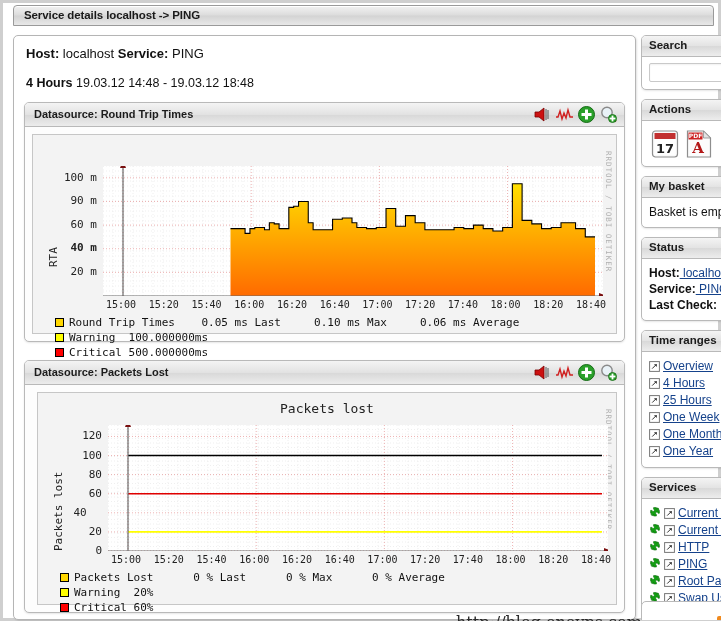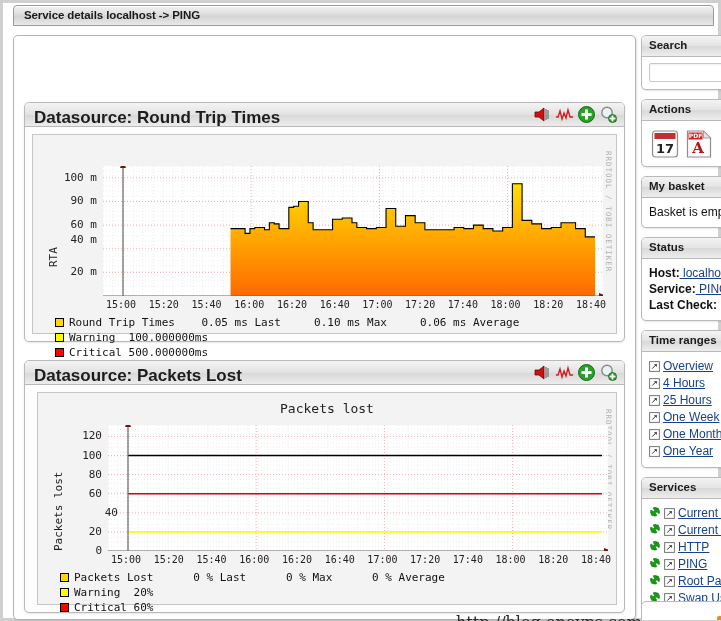--- a/index.html
+++ b/index.html
@@ -61,21 +61,21 @@
   }
   .ds-head{
     position:relative;height:24px;
     box-sizing:border-box;
     background:linear-gradient(to bottom,#f4f4f4 0%,#e2e2e2 50%,#d8d8d8 52%,#ececec 100%);
     border-bottom:1px solid #b9b9b9;
     border-radius:4px 4px 0 0;
   }
   .ds-head .lbl{
     position:absolute;left:9px;top:5px;
-    font-weight:bold;font-size:17px;color:#1c1c1c;white-space:nowrap;
+    font-weight:bold;font-size:11px;color:#1c1c1c;white-space:nowrap;
   }
   .ds-icons{position:absolute;right:6px;top:2px;display:flex;gap:3px;align-items:center;}
   .ds-icons .ic{width:19px;height:19px;display:block;}
 
   .graph-wrap{
     position:relative;margin:7px;
     background:#f3f3f3;
     border:1px solid #c6c6c6;
     box-sizing:border-box;
   }
@@ -185,21 +185,31 @@
 <body>
 
 <div id="page-frame">
 
   <div id="titlebar">
     <div class="t">Service details localhost -&gt; PING</div>
   </div>
 
   <div id="main-panel">
 
-
+    <div class="hostline">
+      <b>Host:</b>
+      <span>localhost</span>
+      <b>Service:</b>
+      <span>PING</span>
+    </div>
+
+    <div class="rangeline">
+      <b>4 Hours</b>
+      <span>19.03.12 14:48 - 19.03.12 18:48</span>
+    </div>
 
     <div class="ds-box" id="ds0" style="top:66px;height:240px;">
       <div class="ds-head">
         <div class="lbl">Datasource: Round Trip Times</div>
         <div class="ds-icons">
           <span class="ic">
             <svg viewBox="0 0 19 19">
                 <polygon points="2,7 6,7 11,3 11,16 6,12 2,12" fill="#cc1111" stroke="#7a0000" stroke-width="0.8"></polygon>
                 <line x1="13" y1="4" x2="13" y2="15" stroke="#555" stroke-width="1"></line>
                 <line x1="15" y1="5" x2="15" y2="14" stroke="#555" stroke-width="1"></line>
@@ -331,21 +341,21 @@
               <path d="M 127.5 62.63636363636364 L 132.36 62.63636363636364 L 132.36 62.63636363636364 L 137.22 62.63636363636364 L 137.22 62.63636363636364 L 142.08 62.63636363636364 L 142.08 67.36363636363637 L 146.94 67.36363636363637 L 146.94 62.63636363636364 L 151.8 62.63636363636364 L 151.8 61.45454545454547 L 156.66 61.45454545454547 L 156.66 61.45454545454547 L 161.52 61.45454545454547 L 161.52 63.81818181818183 L 166.38 63.81818181818183 L 166.38 56.727272727272734 L 171.24 56.727272727272734 L 171.24 57.90909090909091 L 176.1 57.90909090909091 L 176.1 62.63636363636364 L 180.96 62.63636363636364 L 180.96 62.63636363636364 L 185.82 62.63636363636364 L 185.82 41.363636363636374 L 190.68 41.363636363636374 L 190.68 40.18181818181819 L 195.54000000000002 40.18181818181819 L 195.54000000000002 35.45454545454545 L 200.4 35.45454545454545 L 200.4 35.45454545454545 L 205.26 35.45454545454545 L 205.26 56.727272727272734 L 210.12 56.727272727272734 L 210.12 63.81818181818183 L 214.98 63.81818181818183 L 214.98 63.81818181818183 L 219.84 63.81818181818183 L 219.84 63.81818181818183 L 224.7 63.81818181818183 L 224.7 63.81818181818183 L 229.56 63.81818181818183 L 229.56 53.18181818181817 L 234.42000000000002 53.18181818181817 L 234.42000000000002 53.18181818181817 L 239.27999999999997 53.18181818181817 L 239.27999999999997 52 L 244.14 52 L 244.14 52 L 249 52 L 249 56.727272727272734 L 253.86 56.727272727272734 L 253.86 61.45454545454547 L 258.72 61.45454545454547 L 258.72 61.45454545454547 L 263.58000000000004 61.45454545454547 L 263.58000000000004 62.63636363636364 L 268.44 62.63636363636364 L 268.44 62.63636363636364 L 273.3 62.63636363636364 L 273.3 61.45454545454547 L 278.15999999999997 61.45454545454547 L 278.15999999999997 61.45454545454547 L 283.02 61.45454545454547 L 283.02 42.54545454545455 L 287.88 42.54545454545455 L 287.88 42.54545454545455 L 292.74 42.54545454545455 L 292.74 60.272727272727266 L 297.6 60.272727272727266 L 297.6 60.272727272727266 L 302.46 60.272727272727266 L 302.46 49.63636363636364 L 307.32 49.63636363636364 L 307.32 49.63636363636364 L 312.18 49.63636363636364 L 312.18 56.727272727272734 L 317.04 56.727272727272734 L 317.04 56.727272727272734 L 321.9 56.727272727272734 L 321.9 63.81818181818183 L 326.76 63.81818181818183 L 326.76 63.81818181818183 L 331.62 63.81818181818183 L 331.62 63.81818181818183 L 336.48 63.81818181818183 L 336.48 63.81818181818183 L 341.34000000000003 63.81818181818183 L 341.34000000000003 63.81818181818183 L 346.2 63.81818181818183 L 346.2 63.81818181818183 L 351.05999999999995 63.81818181818183 L 351.05999999999995 61.45454545454547 L 355.92 61.45454545454547 L 355.92 61.45454545454547 L 360.78 61.45454545454547 L 360.78 62.63636363636364 L 365.64 62.63636363636364 L 365.64 62.63636363636364 L 370.5 62.63636363636364 L 370.5 59.09090909090909 L 375.36 59.09090909090909 L 375.36 59.09090909090909 L 380.22 59.09090909090909 L 380.22 62.63636363636364 L 385.08 62.63636363636364 L 385.08 62.63636363636364 L 389.94 62.63636363636364 L 389.94 65 L 394.79999999999995 65 L 394.79999999999995 65 L 399.66 65 L 399.66 61.45454545454547 L 404.52 61.45454545454547 L 404.52 61.45454545454547 L 409.38 61.45454545454547 L 409.38 17.72727272727272 L 414.24 17.72727272727272 L 414.24 17.72727272727272 L 419.1 17.72727272727272 L 419.1 54.363636363636374 L 423.96 54.363636363636374 L 423.96 54.363636363636374 L 428.82 54.363636363636374 L 428.82 57.90909090909091 L 433.68 57.90909090909091 L 433.68 57.90909090909091 L 438.54 57.90909090909091 L 438.54 62.63636363636364 L 443.40000000000003 62.63636363636364 L 443.40000000000003 62.63636363636364 L 448.26 62.63636363636364 L 448.26 61.45454545454547 L 453.12 61.45454545454547 L 453.12 61.45454545454547 L 457.97999999999996 61.45454545454547 L 457.97999999999996 56.727272727272734 L 462.84000000000003 56.727272727272734 L 462.84000000000003 56.727272727272734 L 467.7 56.727272727272734 L 467.7 56.727272727272734 L 472.56 56.727272727272734 L 472.56 62.63636363636364 L 477.41999999999996 62.63636363636364 L 477.41999999999996 62.63636363636364 L 482.28000000000003 62.63636363636364 L 482.28000000000003 70.9090909090909 L 487.14 70.9090909090909 L 487.14 70.9090909090909 L 492 70.9090909090909 " fill="none" stroke="#000000" stroke-width="1.1"></path>
               <line x1="20" y1="0" x2="20" y2="130" stroke="#6b6b6b" stroke-width="1.2"></line>
               <line x1="0" y1="130" x2="496" y2="130" stroke="#6b6b6b" stroke-width="1.2"></line>
               <polygon points="20,-6 17,2 23,2" fill="#7a1010"></polygon>
               <polygon points="504,130 496,127 496,133" fill="#7a1010"></polygon>
             </svg></div>
         <div id="g0-yticks">
             <div class="ytick" style="right: 506px; left: 0px; width: 64px; top: 35.8182px;">100 m</div>
             <div class="ytick" style="right: 506px; left: 0px; width: 64px; top: 59.4545px;">90 m</div>
             <div class="ytick" style="right: 506px; left: 0px; width: 64px; top: 83.0909px;">60 m</div>
-            <div class="ytick" style="right: 506px; left: 0px; width: 64px; top: 98px;">40 m</div>
+            <div class="ytick" style="right: 506px; left: 0px; width: 64px; top: 106px; font-weight: bold;">40 m</div>
             <div class="ytick" style="right: 506px; left: 0px; width: 64px; top: 130.364px;">20 m</div>
           </div>
         <div id="g0-xticks">
             <div class="xtick" style="left: 73px; top: 164px;">15:00</div>
             <div class="xtick" style="left: 115.727px; top: 164px;">15:20</div>
             <div class="xtick" style="left: 158.455px; top: 164px;">15:40</div>
             <div class="xtick" style="left: 201.182px; top: 164px;">16:00</div>
             <div class="xtick" style="left: 243.909px; top: 164px;">16:20</div>
             <div class="xtick" style="left: 286.636px; top: 164px;">16:40</div>
             <div class="xtick" style="left: 329.364px; top: 164px;">17:00</div>
@@ -504,21 +514,21 @@
               <line x1="20" y1="0" x2="20" y2="126" stroke="#6b6b6b" stroke-width="1.2"></line>
               <line x1="0" y1="126" x2="496" y2="126" stroke="#6b6b6b" stroke-width="1.2"></line>
               <polygon points="20,-6 17,2 23,2" fill="#7a1010"></polygon>
               <polygon points="504,126 496,123 496,129" fill="#7a1010"></polygon>
             </svg></div>
         <div id="g1-yticks">
             <div class="ytick" style="left: 0px; width: 64px; top: 36.4545px;">120</div>
             <div class="ytick" style="left: 0px; width: 64px; top: 55.5455px;">100</div>
             <div class="ytick" style="left: 0px; width: 64px; top: 74.6364px;">80</div>
             <div class="ytick" style="left: 0px; width: 64px; top: 93.7273px;">60</div>
-            <div class="ytick" style="left: 16px; width: 64px; top: 112.818px;">40</div>
+            <div class="ytick" style="left: 10px; width: 64px; top: 112.818px; text-align: center;">40</div>
             <div class="ytick" style="left: 0px; width: 64px; top: 131.909px;">20</div>
             <div class="ytick" style="left: 0px; width: 64px; top: 151px;">0</div>
           </div>
         <div id="g1-xticks">
             <div class="xtick" style="left: 73px; top: 161px;">15:00</div>
             <div class="xtick" style="left: 115.727px; top: 161px;">15:20</div>
             <div class="xtick" style="left: 158.455px; top: 161px;">15:40</div>
             <div class="xtick" style="left: 201.182px; top: 161px;">16:00</div>
             <div class="xtick" style="left: 243.909px; top: 161px;">16:20</div>
             <div class="xtick" style="left: 286.636px; top: 161px;">16:40</div>

